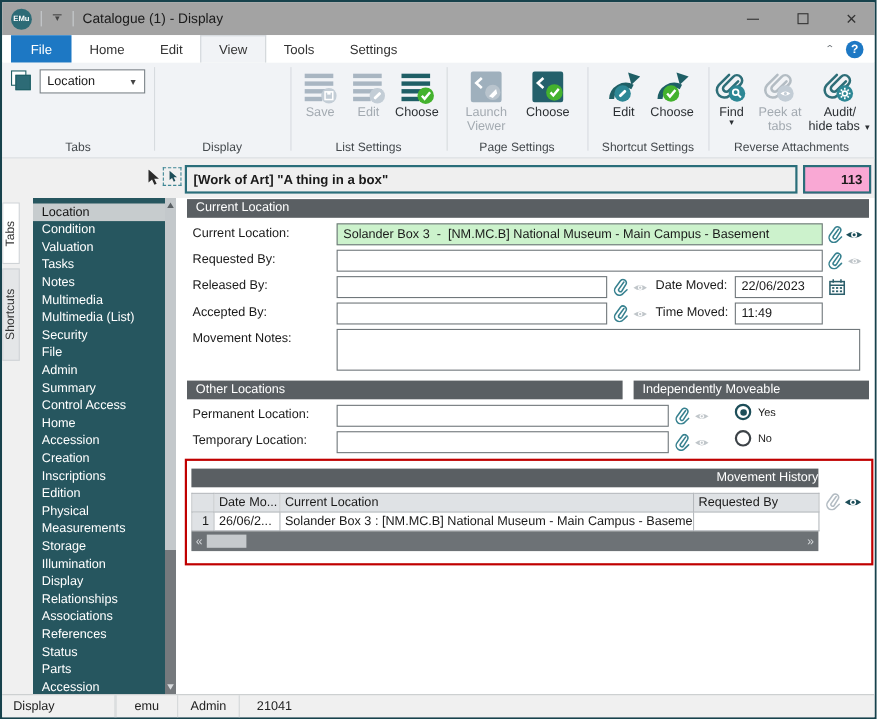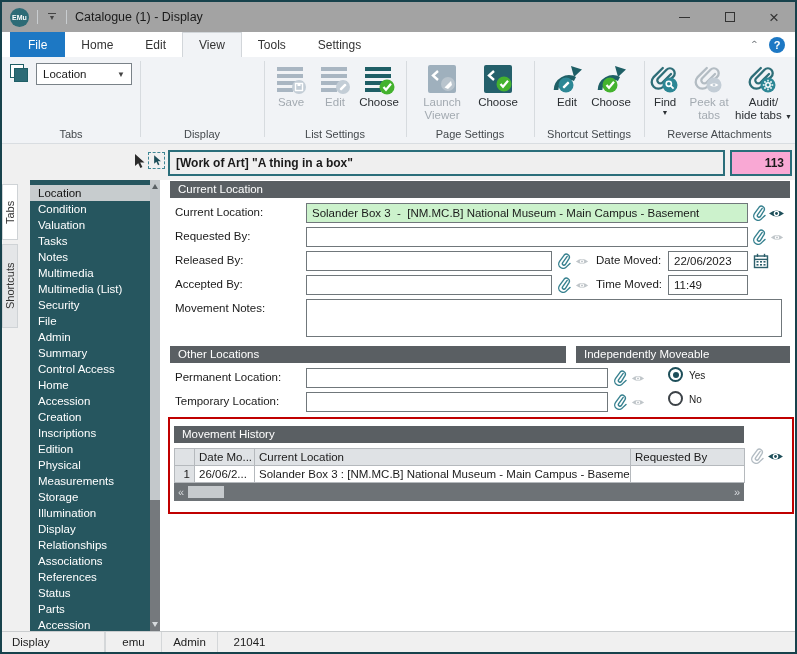--- a/index.html
+++ b/index.html
@@ -93,21 +93,21 @@
   .icon16{ position:absolute; width:17px; height:17px; display:flex; align-items:center; justify-content:center;}
   .radio{ position:absolute; width:15px; height:15px; border-radius:50%; border:2px solid #3c4247; background:#fff;}
   .radio.sel{ border-color:#1d4e59; }
   .radio.sel::after{ content:""; position:absolute; left:2.5px; top:2.5px; width:6px; height:6px;
                      border-radius:50%; background:#1d4e59;}
   .radio-label{ position:absolute; font-size:10px; }
 
   
   .mh-box{ position:absolute; left:8px; top:237px; width:626px; height:97px; border:2px solid #c00000; background:#fff;}
   .mh-head{ position:absolute; left:4px; top:7px; width:570px; height:17px; background:#5a5f63; color:#fff;
-            line-height:17px; padding-left:8px; font-size:11.5px;}
+            line-height:17px; padding-left:8px; font-size:11.5px;text-align:right;}
   .mh-table{ position:absolute; left:4px; top:29px; width:570px; border-collapse:collapse; table-layout:fixed;
              font-size:11.5px;}
   .mh-table th{ background:#dfe2e5; border:1px solid #b5b9bd; font-weight:normal; text-align:left;
                 height:17px; padding:0 4px; overflow:hidden; white-space:nowrap;}
   .mh-table td{ border:1px solid #b5b9bd; height:17px; padding:0 4px; overflow:hidden; white-space:nowrap; background:#fff;}
   .mh-table .numcell{ background:#dfe2e5; text-align:right;}
   .mh-hscroll{ position:absolute; left:4px; top:64px; width:570px; height:18px; background:#6d7276;
                display:flex; align-items:center; }
   .mh-hscroll .chev{ color:#d7dadd; font-size:11px; padding:0 4px; line-height:18px;}
   .mh-hscroll .thumb{ width:36px; height:12px; background:#c6cacd; }

